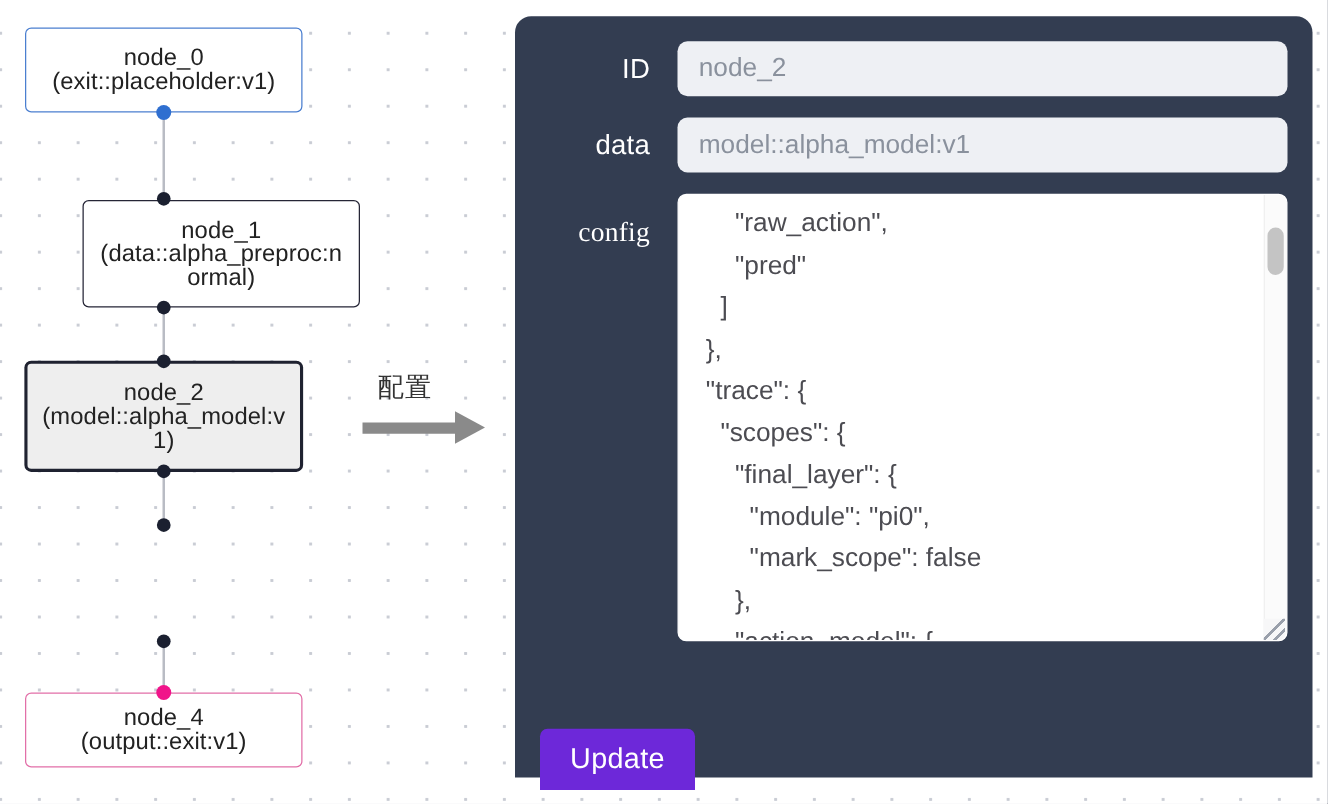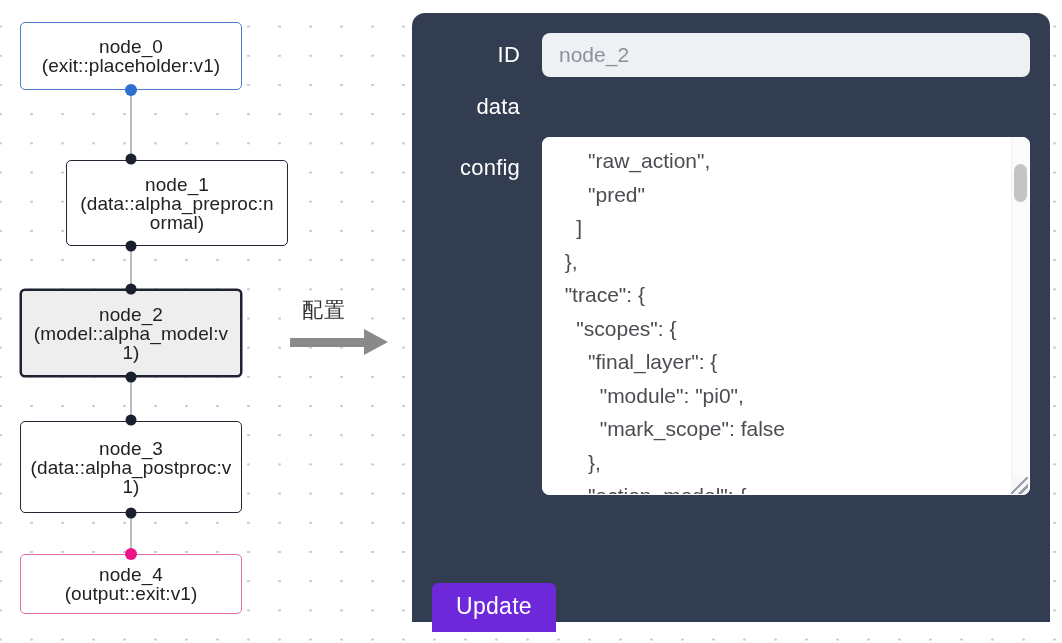--- a/index.html
+++ b/index.html
@@ -136,21 +136,21 @@
   .field-label {
     width: 110px;
     flex: 0 0 110px;
     text-align: right;
     padding-right: 22px;
     box-sizing: border-box;
     color: #ffffff;
     font-size: 22px;
     letter-spacing: 0.2px;
   }
-  .field-row.cfg .field-label { padding-top: 18px; }
+  .field-row.cfg .field-label { padding-top: 18px; font-family: Liberation Serif, serif; }
 
   .text-input {
     flex: 1 1 auto;
     height: 44px;
     box-sizing: border-box;
     background: #eef0f4;
     border: none;
     border-radius: 8px;
     color: #8a919d;
     font-size: 21px;
@@ -250,26 +250,20 @@
 
     <div class="gnode is-selected" style="top:289px;height:88px;">
       <span>
         <span class="lbl">node_2</span>
         <span class="lbl">(model::alpha_model:v1)</span>
       </span>
     </div>
     <div class="handle" style="top:289px;"></div>
     <div class="handle" style="top:377px;"></div>
 
-    <div class="gnode" style="top:421px;height:92px;">
-      <span>
-        <span class="lbl">node_3</span>
-        <span class="lbl">(data::alpha_postproc:v1)</span>
-      </span>
-    </div>
     <div class="handle" style="top:420px;"></div>
     <div class="handle" style="top:513px;"></div>
 
     <div class="gnode is-output" style="top:554px;height:60px;">
       <span>
         <span class="lbl">node_4</span>
         <span class="lbl">(output::exit:v1)</span>
       </span>
     </div>
     <div class="handle h-pink" style="top:554px;"></div>
@@ -283,20 +277,21 @@
 
   <div id="inspector">
 
     <div class="field-row">
       <div class="field-label">ID</div>
       <input class="text-input" type="text" value="node_2" style="">
     </div>
 
     <div class="field-row">
       <div class="field-label">data</div>
+      <input class="text-input" type="text" value="model::alpha_model:v1" style="">
     </div>
 
     <div class="field-row cfg">
       <div class="field-label">config</div>
       <div class="config-box">
         <pre class="config-pre">      "raw_action",
       "pred"
     ]
   },
   "trace": {

